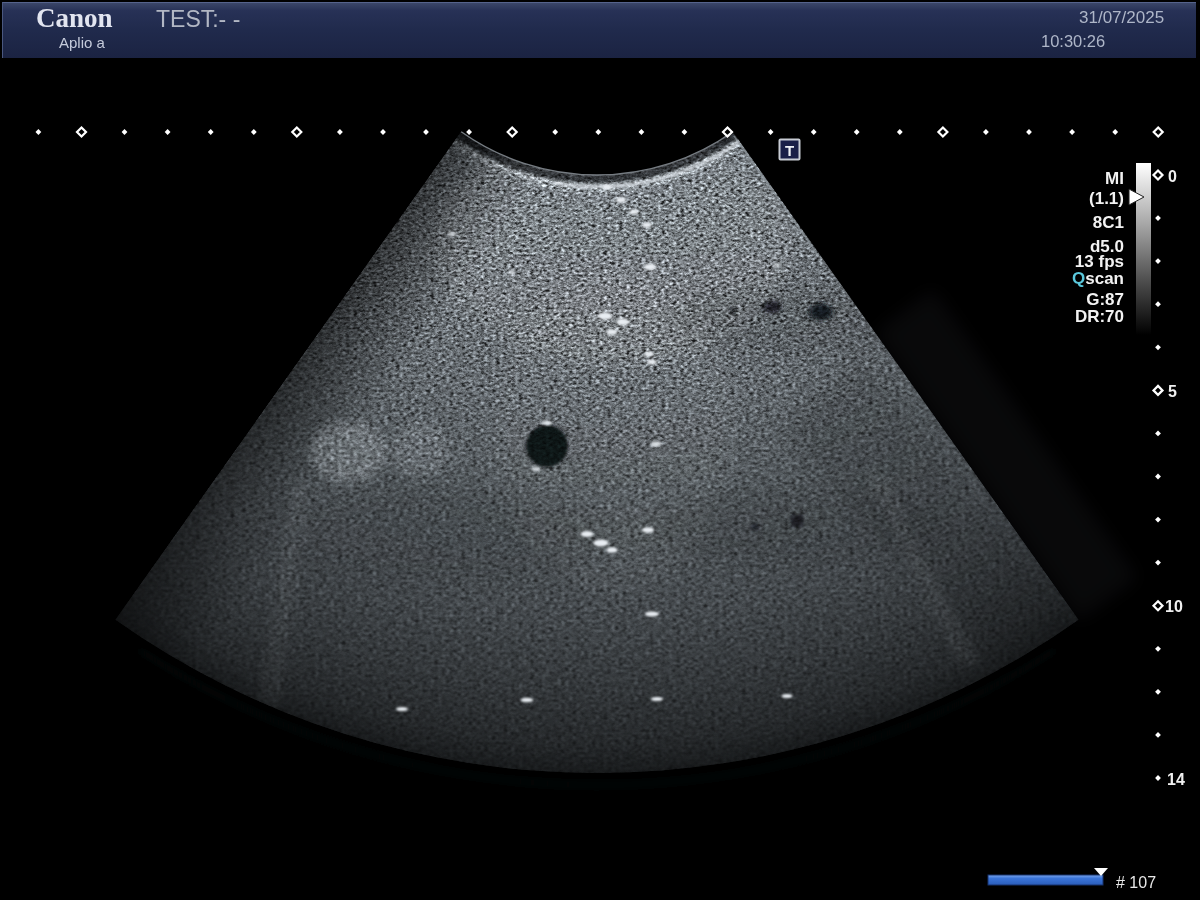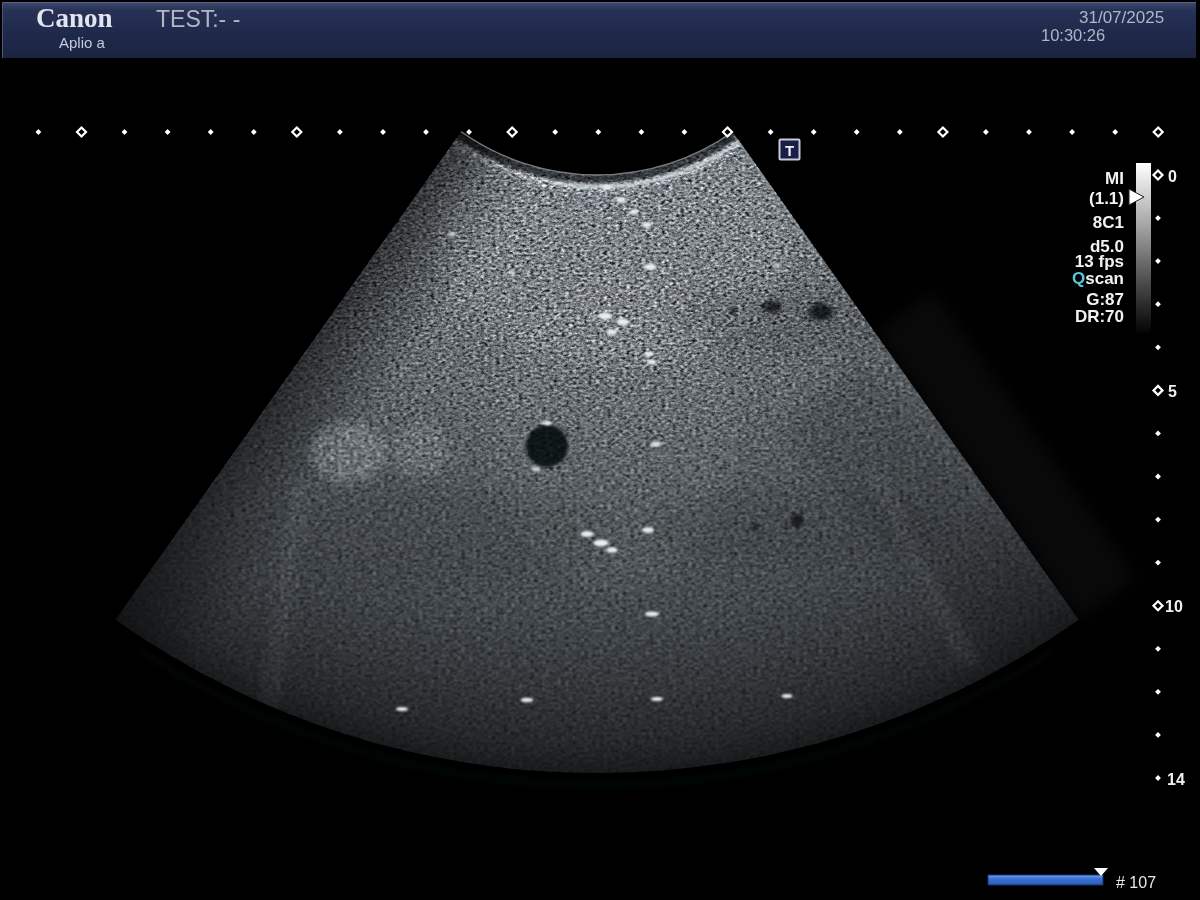--- a/index.html
+++ b/index.html
@@ -8,21 +8,21 @@
   font-family:"Liberation Sans", sans-serif;}
 #hdr{position:absolute;left:2px;top:2px;width:1194px;height:56px;
   background:linear-gradient(#3a4668 0%, #273156 14%, #202a4c 50%, #1b2342 100%);
   border-top:1px solid #55638c;border-left:1px solid #4a5880;}
 #canon{position:absolute;left:33px;top:0px;color:#e2e5f0;
   font-family:"Liberation Serif", serif;font-weight:bold;font-size:27px;letter-spacing:0px;}
 #aplio{position:absolute;left:56px;top:31px;color:#c5cbdb;font-weight:normal;font-size:15px;}
 #test{position:absolute;left:153px;top:3px;color:#b2b7c4;font-size:23px;letter-spacing:0px;}
 #abdo{position:absolute;left:0;top:33px;width:1172px;text-align:center;color:#ccd1e1;font-weight:bold;font-size:17px;}
 #dt1{position:absolute;left:1076px;top:5px;color:#aeb6c8;font-size:17px;}
-#dt2{position:absolute;left:1038px;top:23px;color:#aeb6c8;font-size:16.5px;text-align:right;}
+#dt2{position:absolute;left:1038px;top:29px;color:#aeb6c8;font-size:16.5px;text-align:right;}
 svg{position:absolute;left:0;top:0;}
 </style>
 </head>
 <body>
 <div id="stage">
   <div id="hdr">
     <div id="canon">Canon</div>
     <div id="aplio">Aplio a</div>
     <div id="test">TEST:- -</div>
     <div id="dt1">31/07/2025</div>

